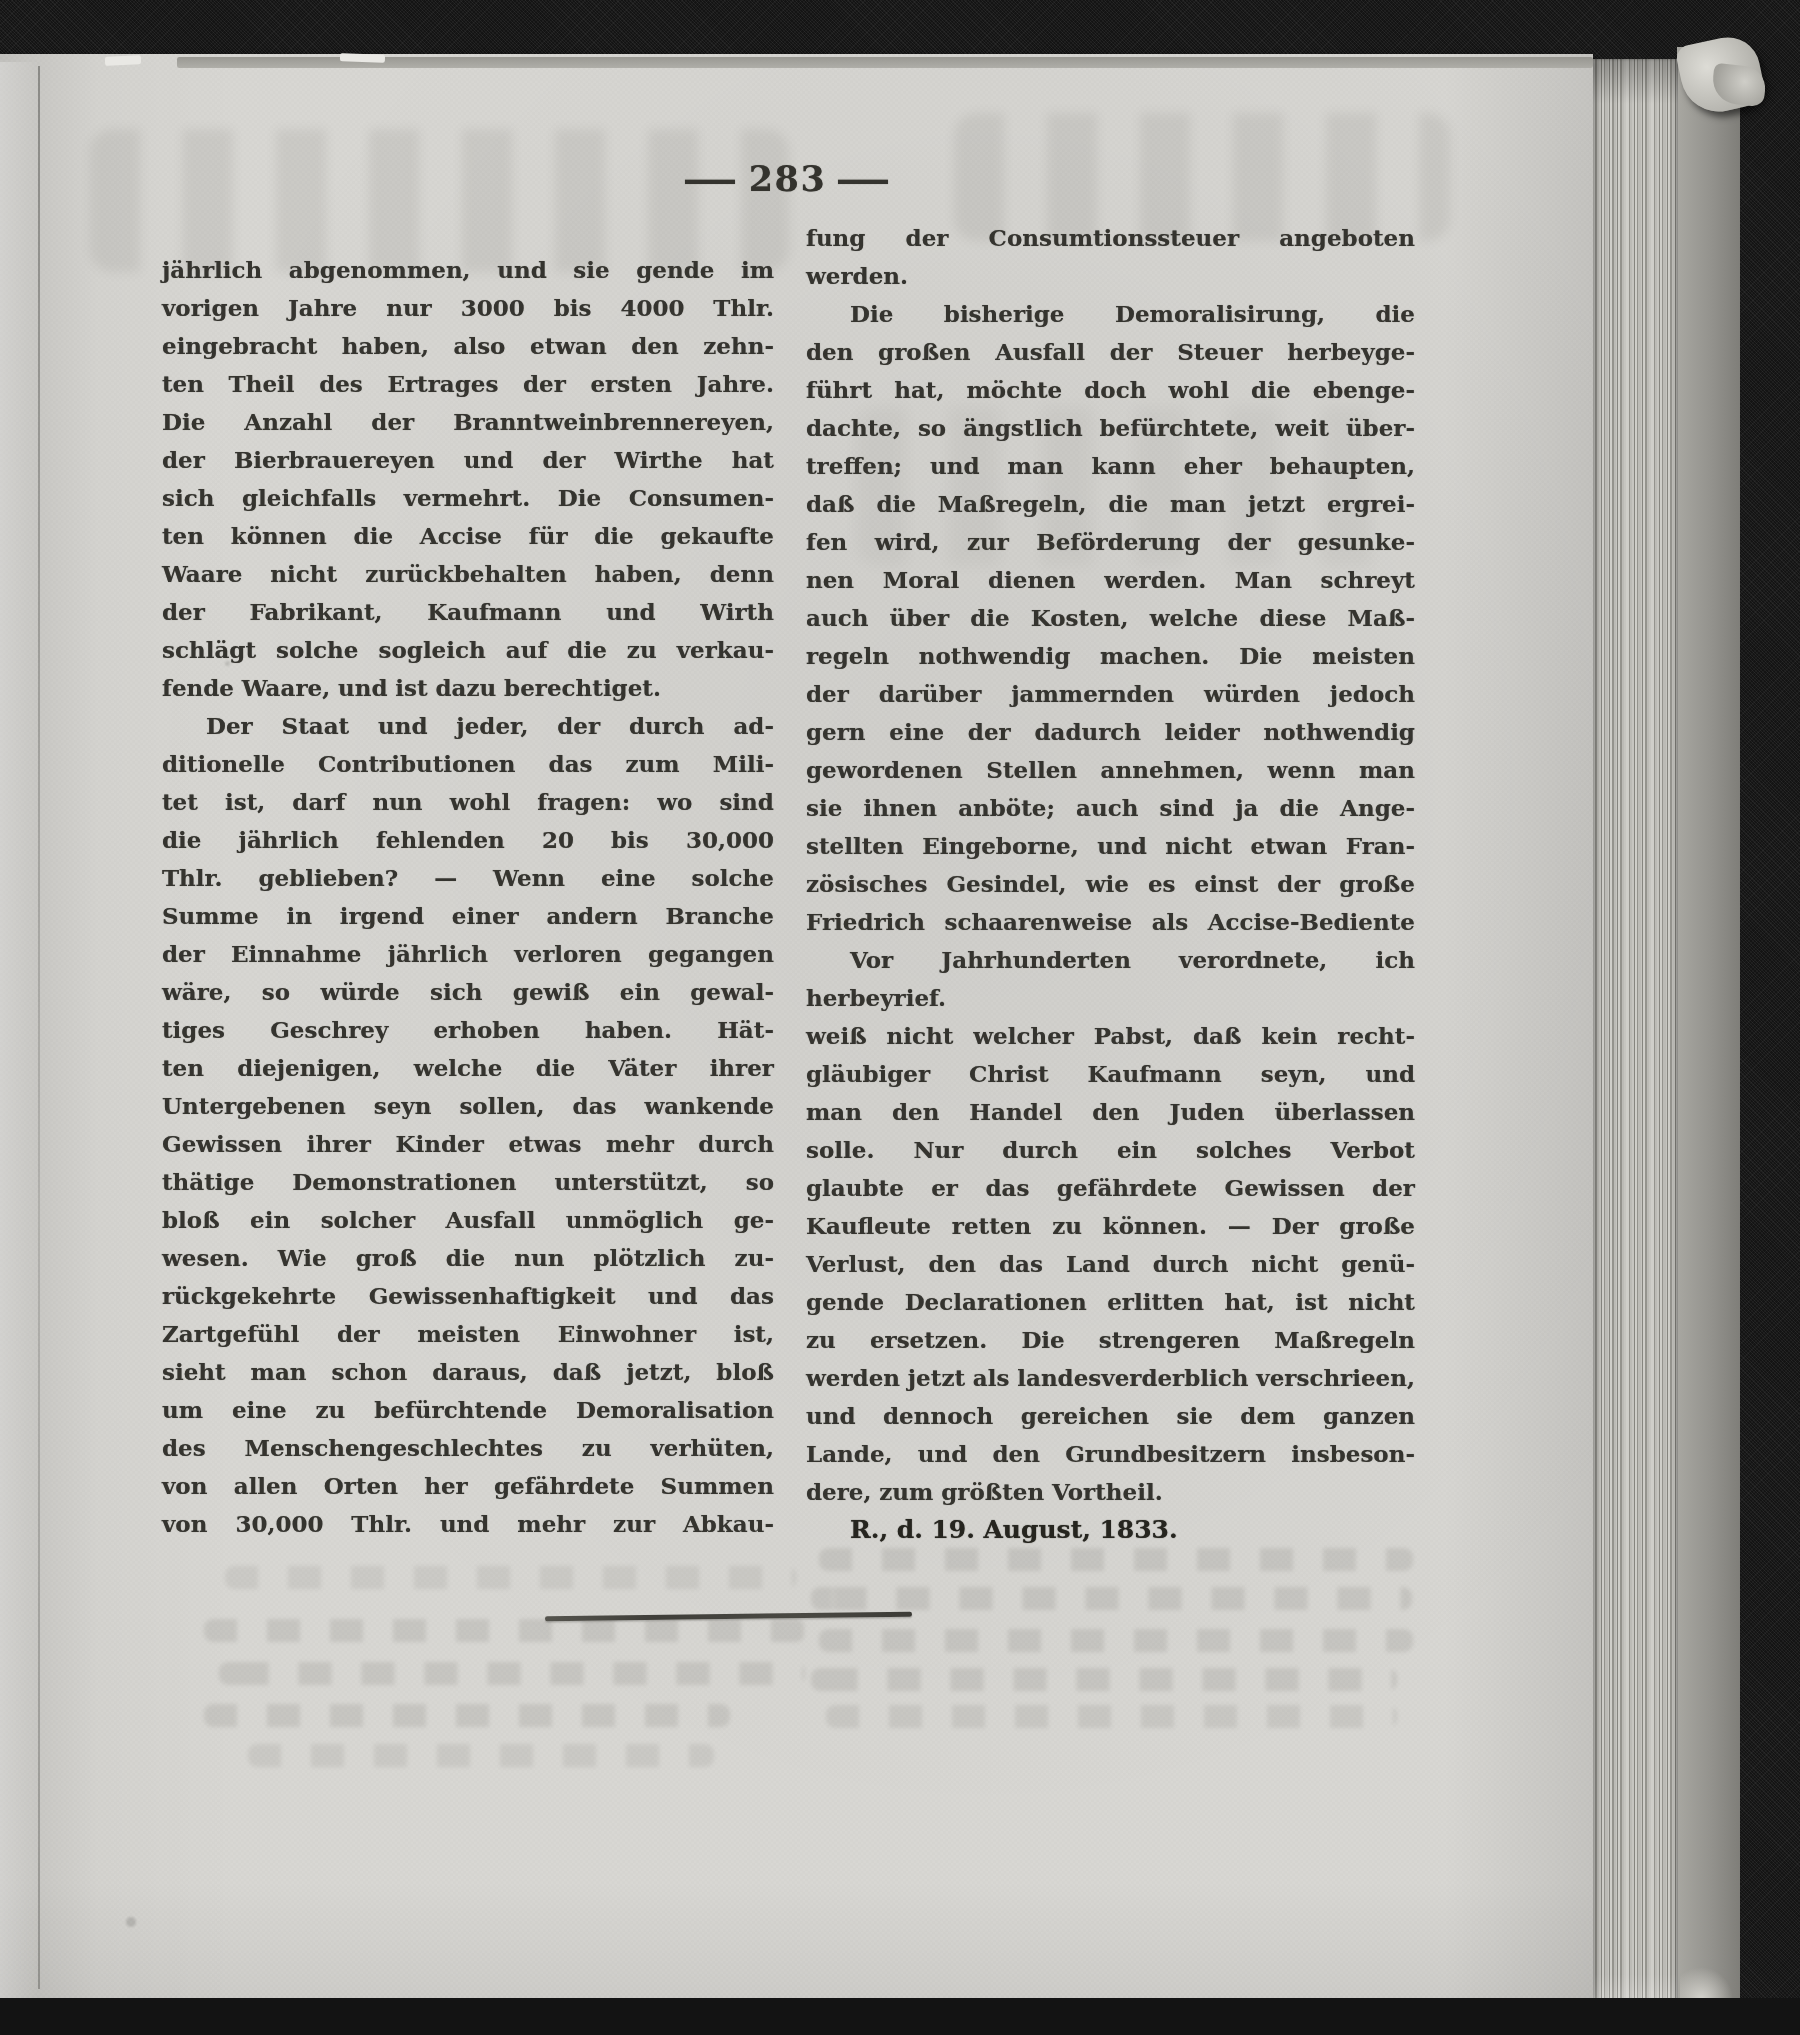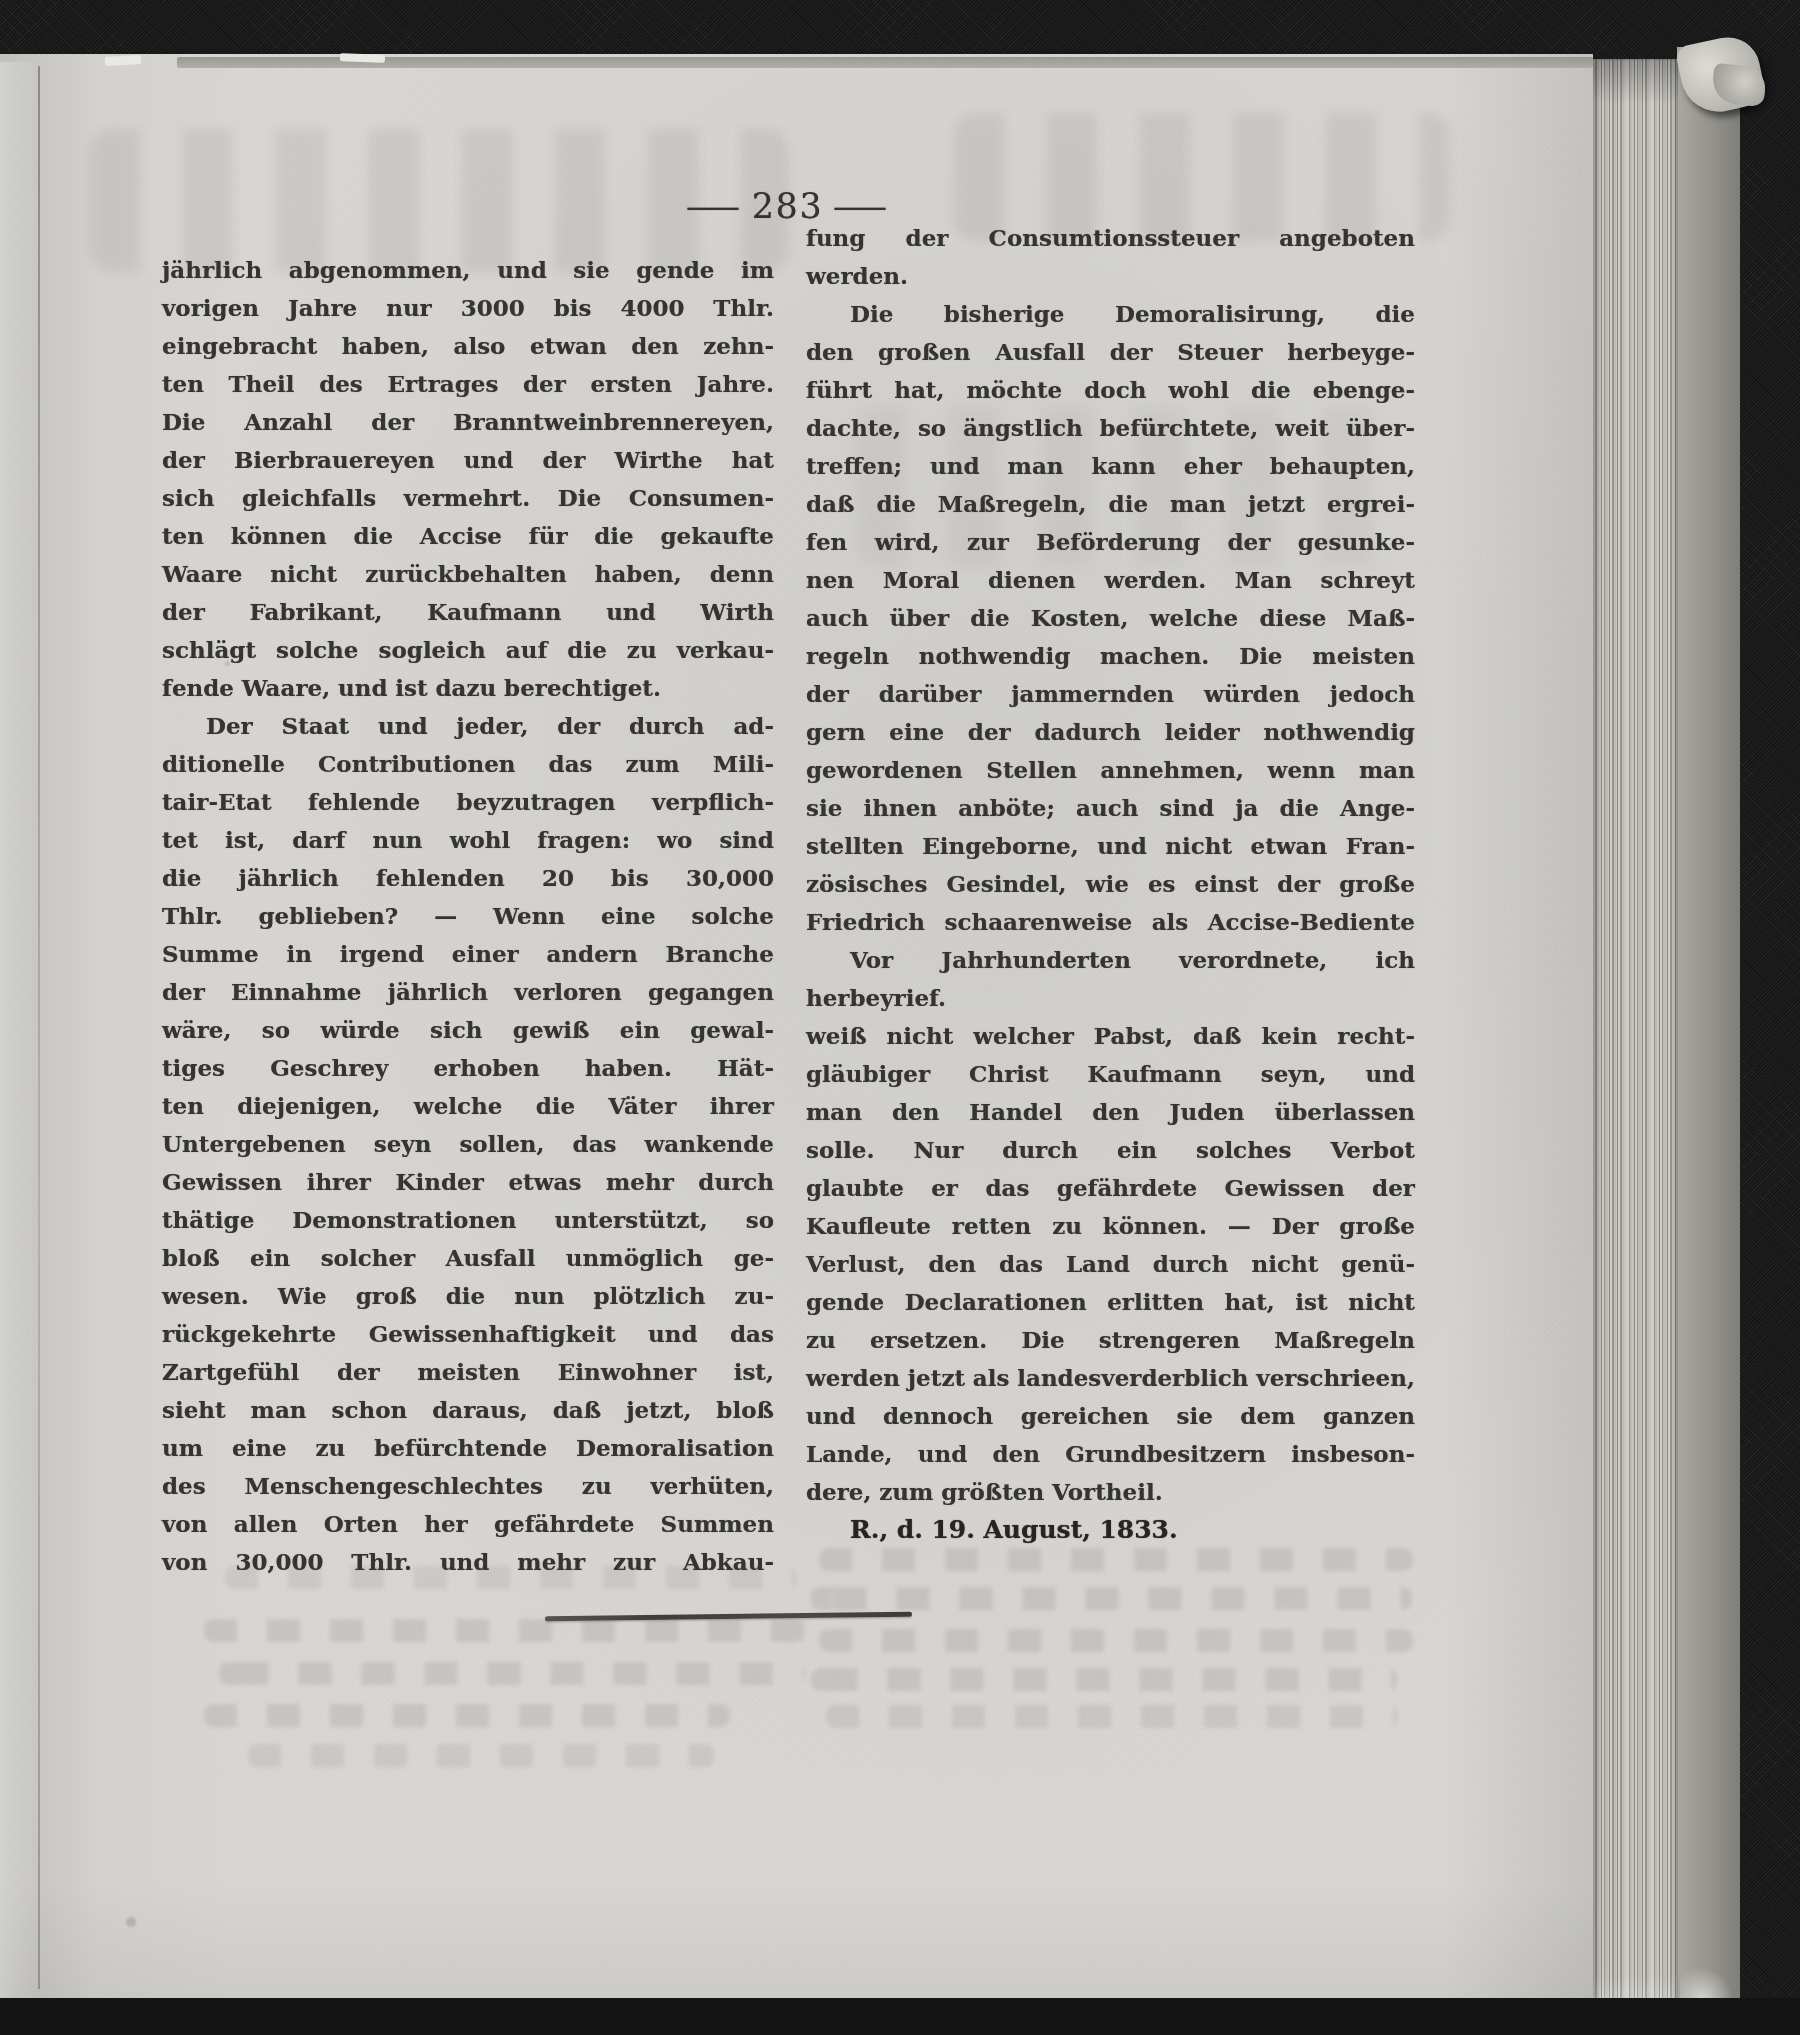--- a/index.html
+++ b/index.html
@@ -73,22 +73,22 @@
   .gl3{left:219px;top:1608px;width:586px;background-position:16.5px 0;}
   .gl4{left:204px;top:1650px;width:526px;}
   .gl5{left:248px;top:1690px;width:466px;opacity:.13;}
   .gr1{left:819px;top:1494px;width:594px;}
   .gr2{left:811px;top:1533px;width:601px;background-position:22.5px 0;}
   .gr3{left:819px;top:1575px;width:594px;}
   .gr4{left:811px;top:1614px;width:586px;background-position:13.5px 0;}
   .gr5{left:826px;top:1651px;width:571px;opacity:.14;}
   
   .page-header{position:absolute;left:158px;top:104px;width:1259px;text-align:center;
-    color:#34332e;font-weight:normal;font-size:35px;letter-spacing:1.5px;
-    text-shadow:0 0 0.8px rgba(52,51,46,.6);margin-top:28px;}
+    color:#34332e;font-weight:bold;font-size:35px;letter-spacing:1.5px;
+    text-shadow:0 0 0.8px rgba(52,51,46,.6);}
   .page-header .dash{display:inline-block;transform:scaleX(1.6);margin:0 19.5px;}
   .col{position:absolute;color:#35342f;font-weight:bold;font-size:23px;
     text-shadow:0 0 0.8px rgba(53,52,47,.55);}
   .col-left{left:162px;top:164px;width:612px;margin-top:33px;}
   .col-right{left:806px;top:165px;width:609px;}
   .line{display:flex;justify-content:space-between;height:38px;line-height:38px;white-space:nowrap;}
   .line.indent{padding-left:44px;}
   .line.short{justify-content:flex-start;gap:.34em;}
   .line.bold{color:#26251f;text-shadow:0 0 1.1px rgba(38,37,31,.8);font-size:25px;}
   .footnote-rule{position:absolute;left:545px;top:1560px;width:367px;height:4.5px;
@@ -238,26 +238,20 @@
           <span>ad-</span>
         </div>
         <div class="line">
           <span>ditionelle</span>
           <span>Contributionen</span>
           <span>das</span>
           <span>zum</span>
           <span>Mili-</span>
         </div>
         <div class="line">
-          <span>tair-Etat</span>
-          <span>fehlende</span>
-          <span>beyzutragen</span>
-          <span>verpflich-</span>
-        </div>
-        <div class="line">
           <span>tet</span>
           <span>ist,</span>
           <span>darf</span>
           <span>nun</span>
           <span>wohl</span>
           <span>fragen:</span>
           <span>wo</span>
           <span>sind</span>
         </div>
         <div class="line">

